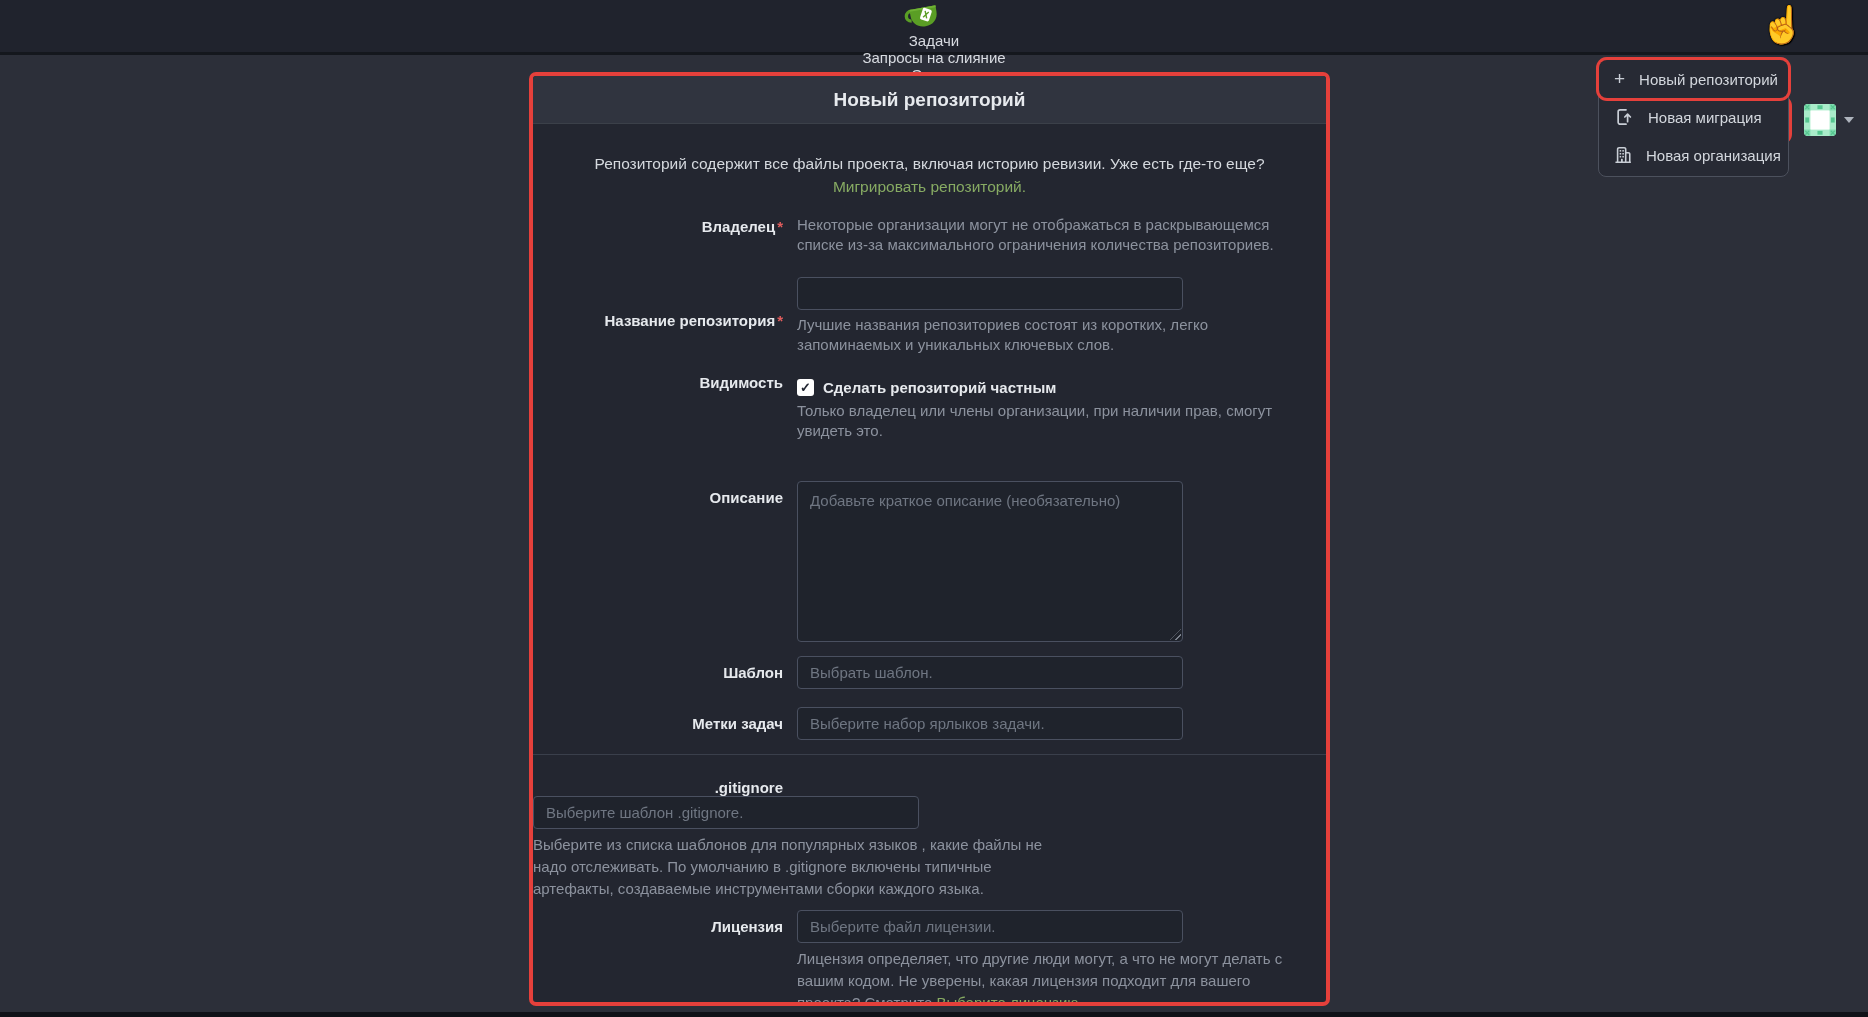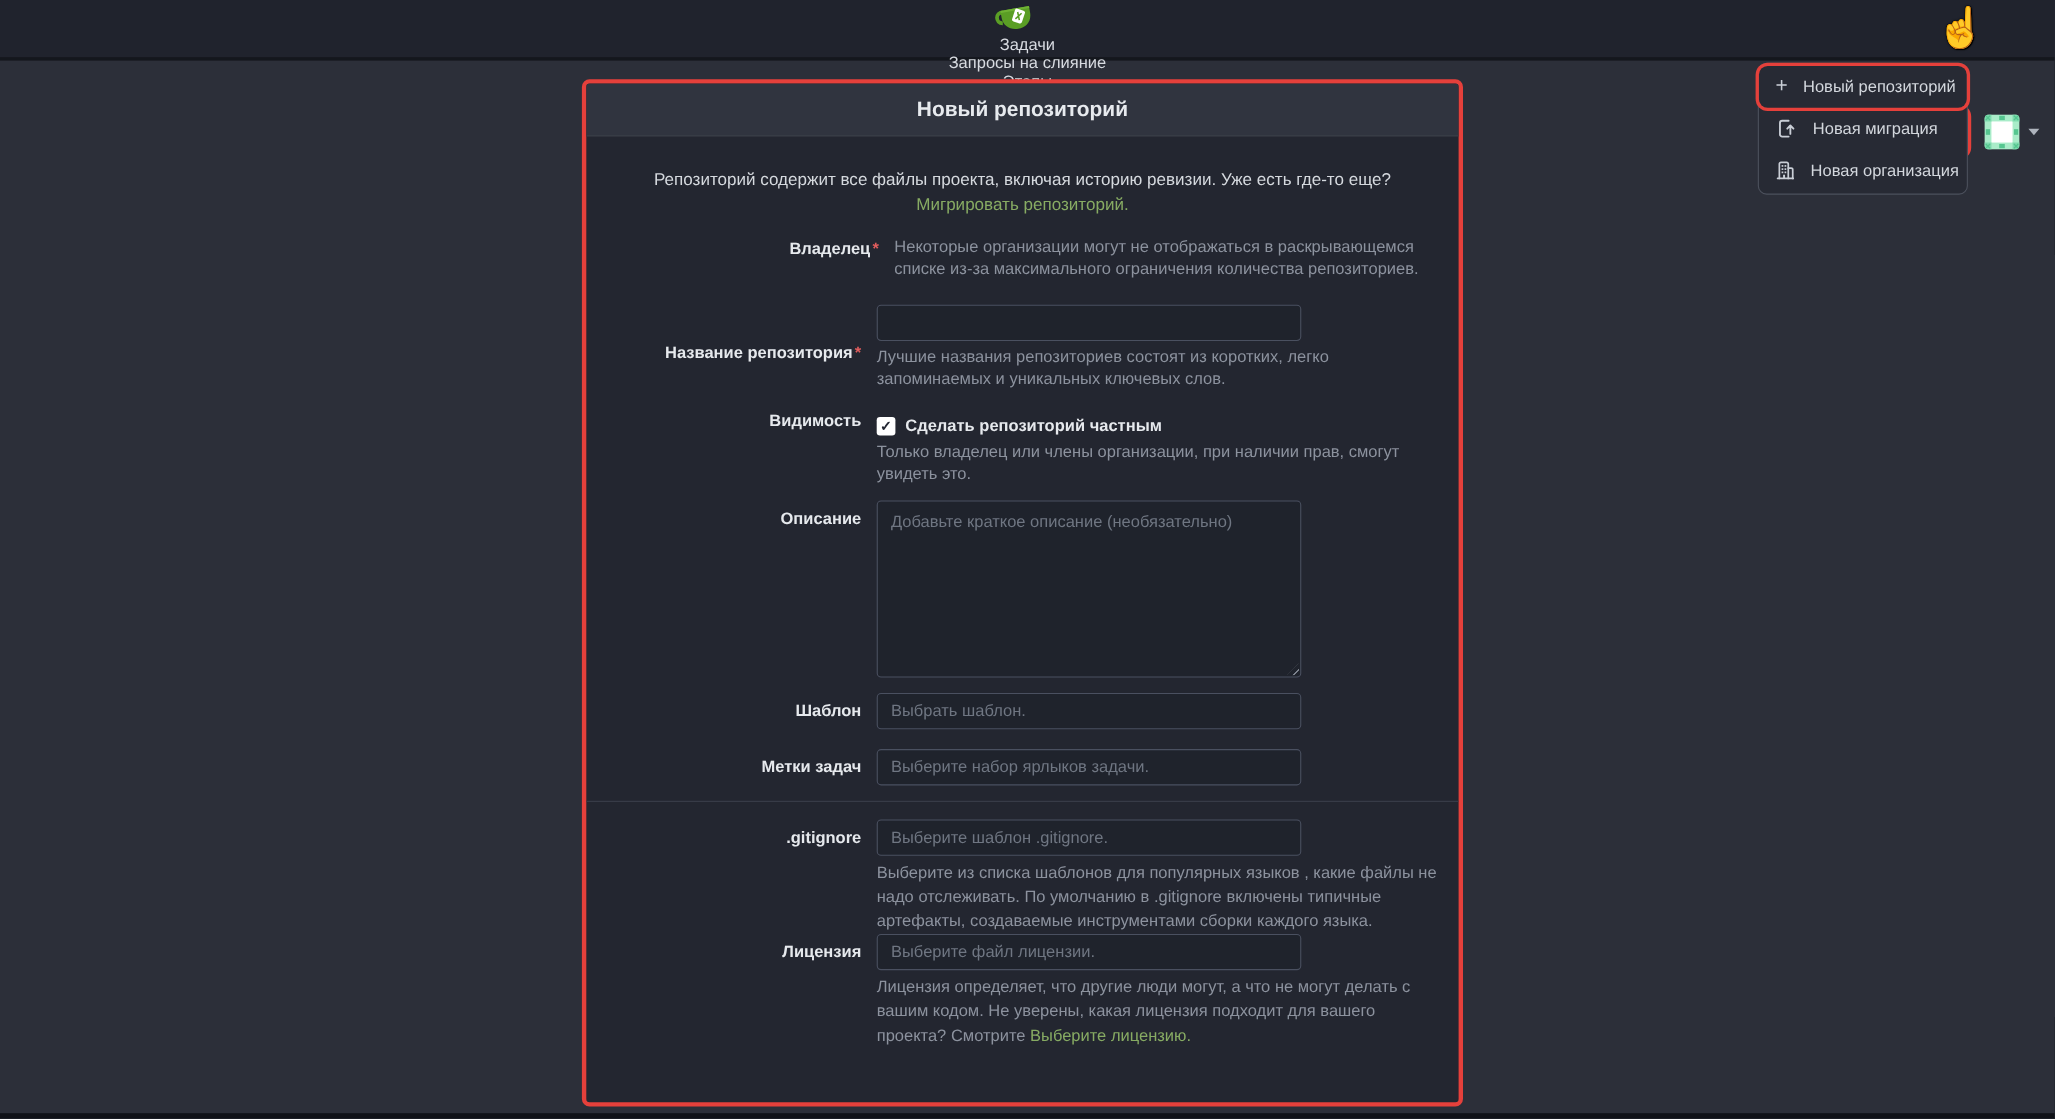--- a/index.html
+++ b/index.html
@@ -97,26 +97,26 @@
     color:#f9a8d4;font-size:15px;padding:10px 12px;resize:none;outline:none;
     font-family:"Liberation Sans",sans-serif;display:block;
   }
   .resize-grip{
     position:absolute;right:2px;bottom:2px;width:11px;height:11px;cursor:nwse-resize;
     background:repeating-linear-gradient(-45deg,transparent 0 3px,#7c828d 3px 4.5px);
     clip-path:polygon(100% 0,100% 100%,0 100%);
   }
   .divider{border:none;border-top:1px solid #3a3f4b;margin:14px 0 16px;}
   
-  .r-owner{margin-bottom:22px;margin-left:16px;}
+  .r-owner{margin-bottom:22px;}
   .r-name{margin-bottom:18px;align-items:center;}
-  .r-vis{margin-bottom:14px;}
+  .r-vis{margin-bottom:40px;}
   .r-desc{margin-bottom:14px;}
   .r-tpl{margin-bottom:18px;}
-  .r-git{}
+  .r-git{margin-bottom:10px;flex-direction:column;}
   .bottom-strip{position:absolute;left:0;right:0;bottom:0;height:5px;background:#101218;}
 </style>
 </head>
 <body>
 
 <div class="screen">
 
   <nav class="navbar">
     <span class="brand">
       <svg width="38" height="32" viewBox="0 0 40 34">

